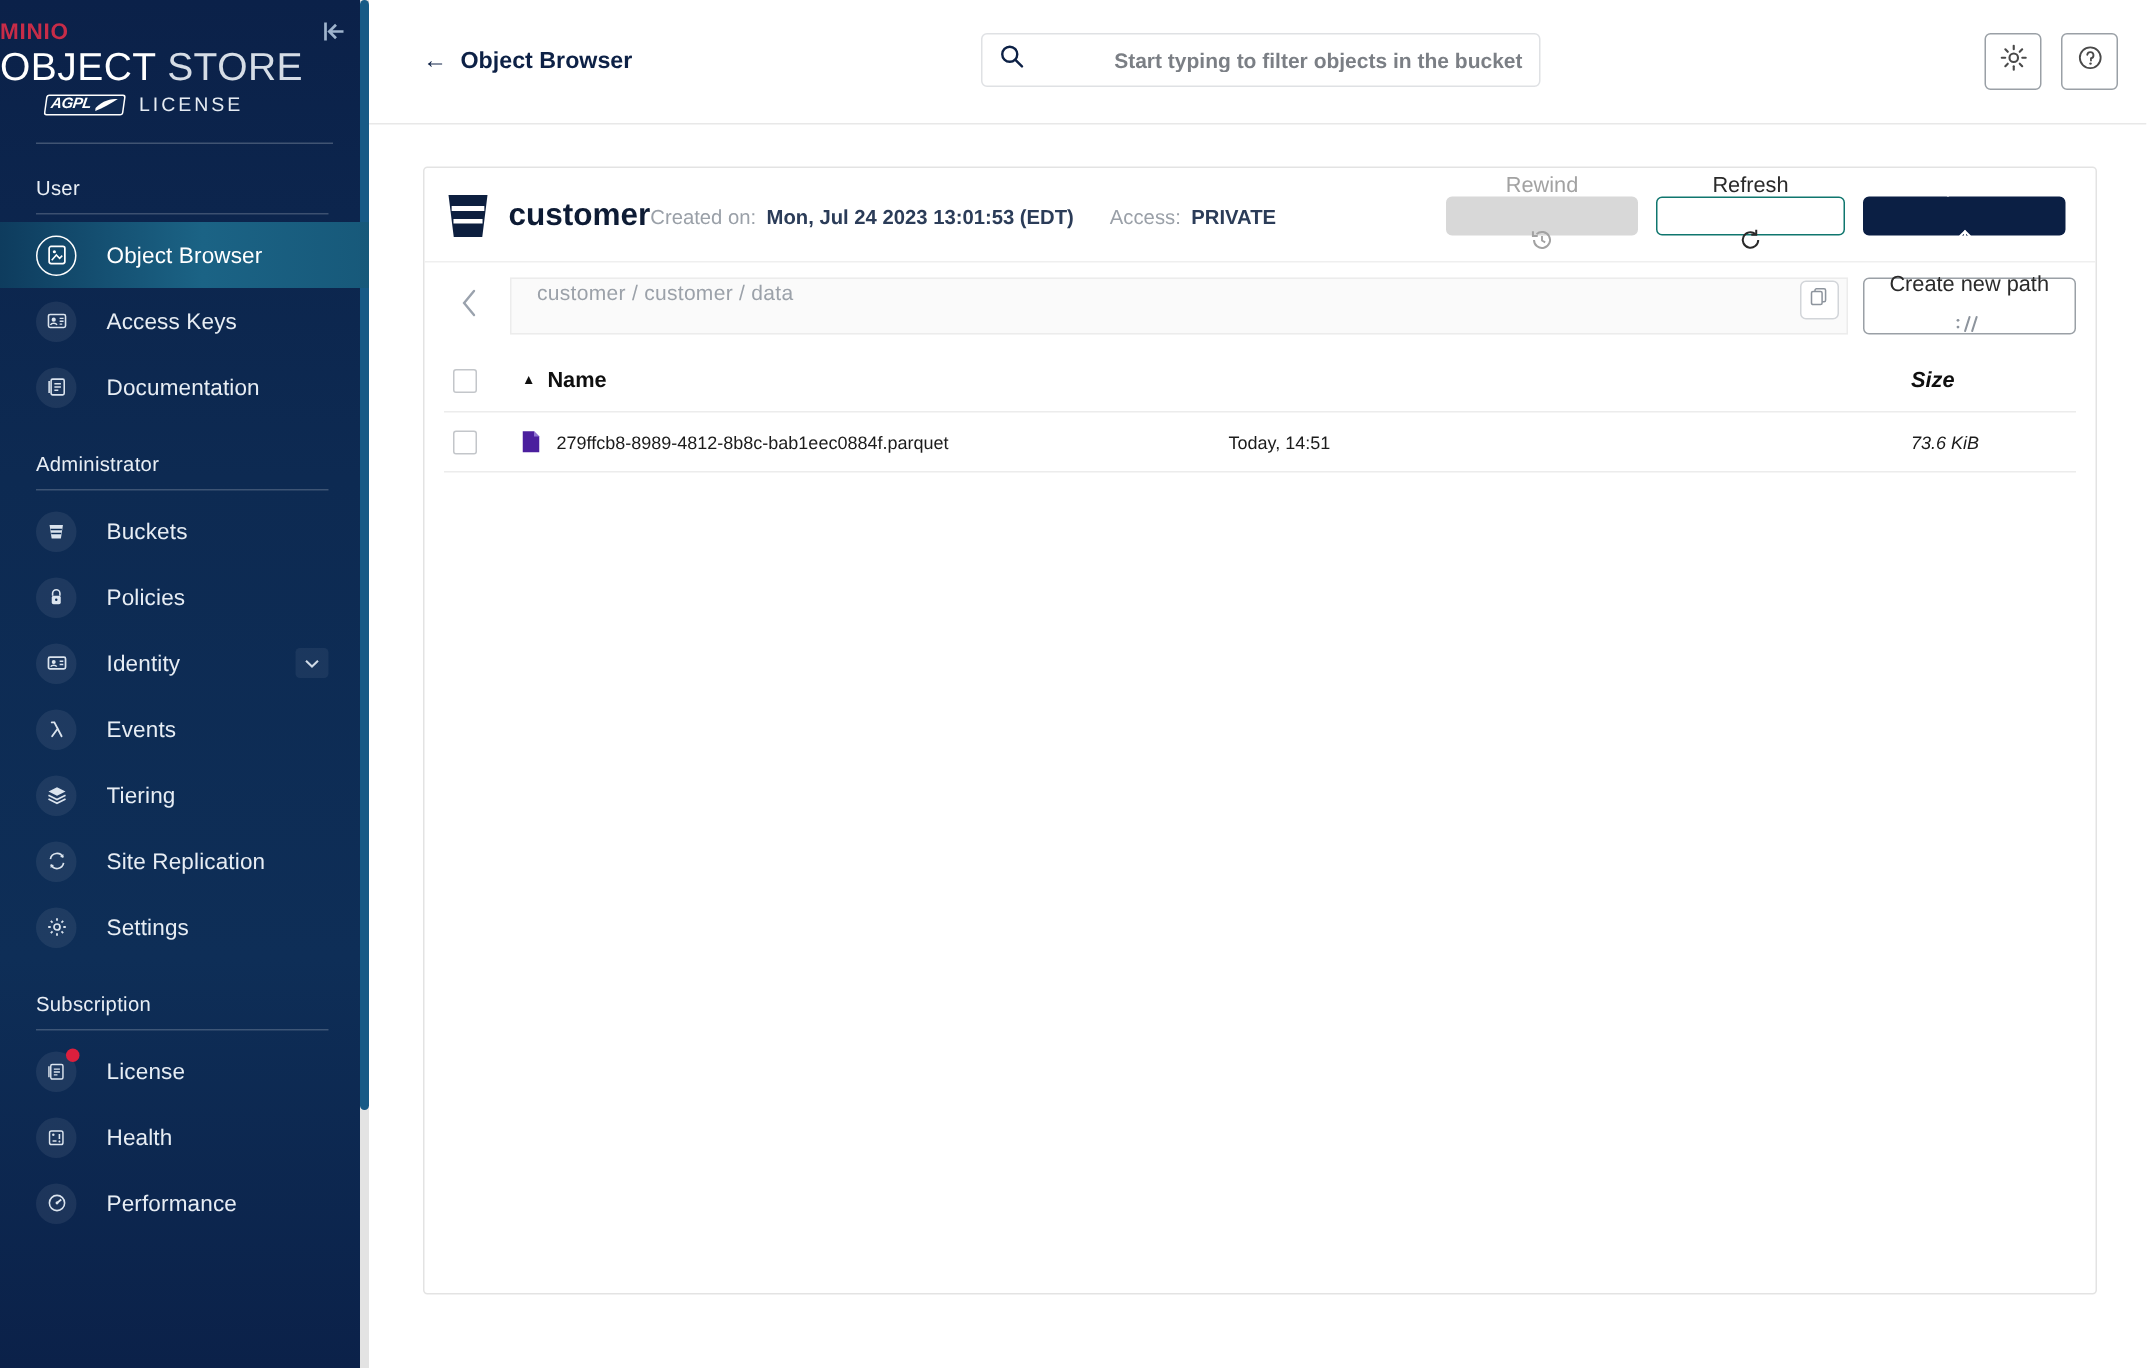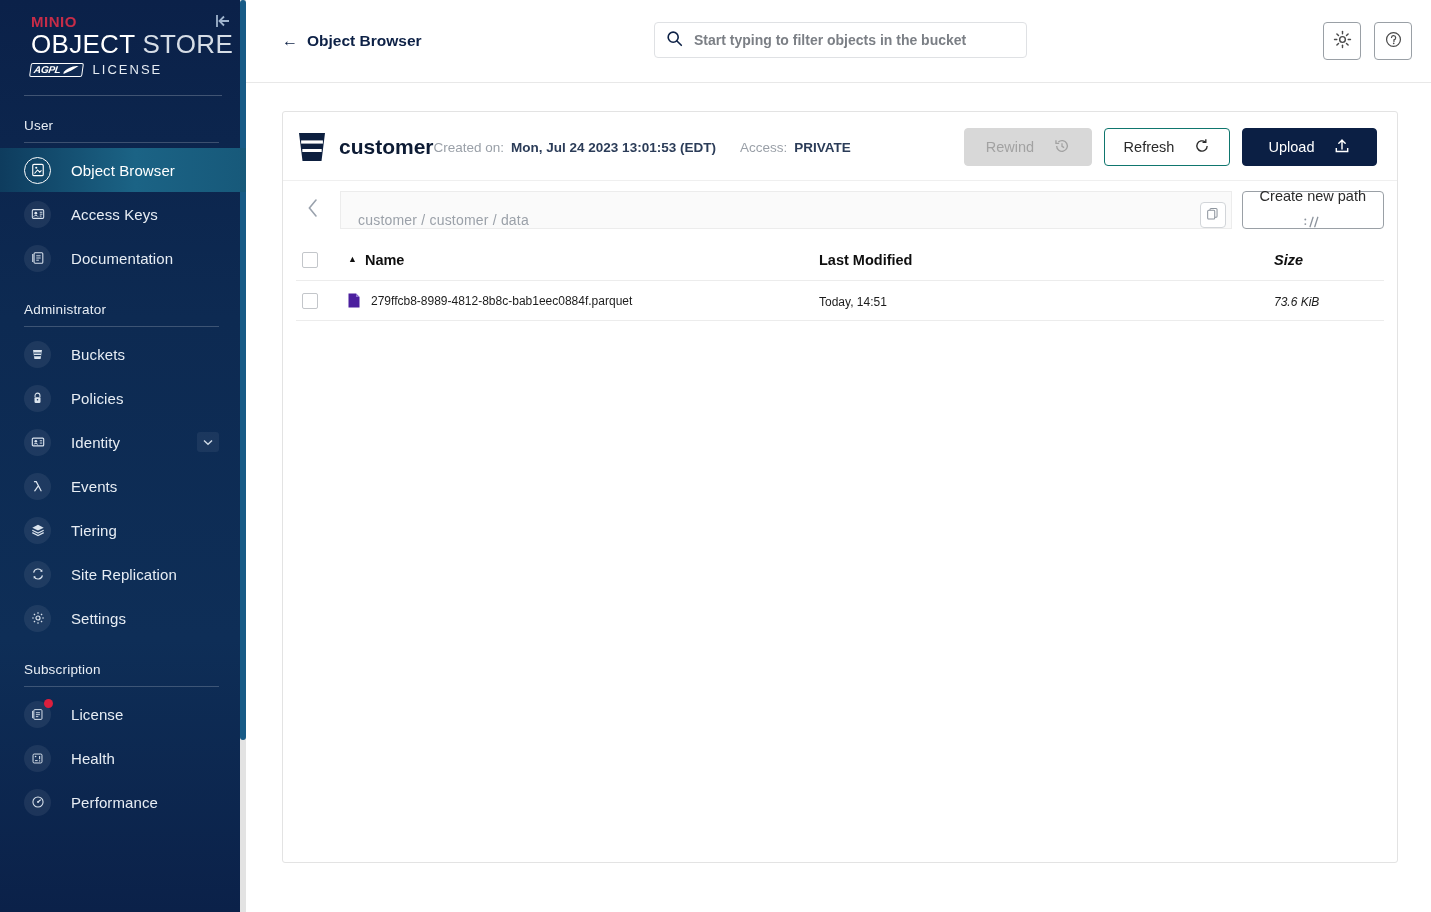--- a/index.html
+++ b/index.html
@@ -26,21 +26,21 @@
   .sb-scroll-thumb {
     position: absolute; right: 0; top: 0; width: 6px; height: 740px;
     background: #175a86; border-radius: 3px;
   }
   .logo-wrap { padding: 14px 0 0 0; position: relative; }
   .collapse-btn {
     position: absolute; right: 12px; top: 10px;
     width: 22px; height: 22px; cursor: pointer;
     display: flex; align-items: center; justify-content: center;
   }
-  .logo-block { padding-left: 31px; }
+  .logo-block { }
   .minio-word {
     font-size: 15px; font-weight: bold; letter-spacing: .5px;
     color: #c72c48; line-height: 1;
   }
   .minio-word .io { color: #c72c48; }
   .objectstore {
     font-size: 26px; line-height: 1.05; letter-spacing: .3px;
     margin-top: 2px; white-space: nowrap;
   }
   .objectstore .b1 { color: #ffffff; font-weight: normal; }
@@ -117,21 +117,21 @@
   .page-title-top { color: #0d2146; font-size: 15.5px; font-weight: bold; }
   .search-box {
     position: absolute; left: 408px; top: 22px;
     width: 373px; height: 36px;
     border: 1px solid #dfe1e4; border-radius: 4px;
     display: flex; align-items: center; padding: 0 11px; background: #fff;
   }
   .search-box input {
     border: none; outline: none; flex: 1; margin-left: 11px;
     font-family: "Liberation Sans", sans-serif; font-size: 14px;
-    font-weight: bold; color: #333;
+    font-weight: bold; color: #333; text-align: right;
   }
   .search-box input::placeholder { color: #7b7f85; font-weight: bold; }
   .top-actions { margin-left: auto; display: flex; gap: 13px; }
   .icon-btn {
     width: 38px; height: 38px; border: 1px solid #9aa0a6; border-radius: 4px;
     background: #fff; display: flex; align-items: center; justify-content: center;
     cursor: pointer;
   }
 
   .content { flex: 1; padding: 28px 33px 0 36px; background: #fff; overflow: hidden; }
@@ -145,36 +145,36 @@
   }
   .bucket-ico { width: 30px; height: 32px; flex: 0 0 30px; margin-right: 12px; }
   .bucket-meta { display: flex; }
   .bucket-name { font-size: 21px; font-weight: bold; color: #0d1b34; line-height: 1.2; }
   .bucket-sub { display: flex; align-items: baseline; gap: 7px; margin-top: 6px; font-size: 13.5px; }
   .lbl-muted { color: #9aa0a8; }
   .val-strong { color: #2b3c58; font-weight: bold; }
   .gap-left { margin-left: 17px; }
   .head-actions { margin-left: auto; display: flex; gap: 12px; align-items: center; }
   .btn {
-    height: 38px; border-radius: 4px; display: inline-flex; align-items: center;
+    height: 26px; border-radius: 4px; display: inline-flex; align-items: center;
     justify-content: center; gap: 20px; font-size: 14.5px; cursor: pointer;
-    padding: 0 17px; font-family: "Liberation Sans", sans-serif;
+    padding: 0 17px; font-family: "Liberation Sans", sans-serif; flex-direction: column;
   }
   .btn-disabled { background: #d8d8d8; color: #a2a2a2; border: 1px solid #d8d8d8; cursor: default; width: 128px; }
   .btn-outline { background: #fff; color: #2a2a2a; border: 1px solid #0f766e; width: 126px; }
   .btn-primary { background: #0b1f44; color: #fff; border: 1px solid #0b1f44; width: 135px; }
 
   .pathbar-row { display: flex; align-items: center; padding: 10px 13px 10px 13px; gap: 10px; }
   .back-chev {
     width: 34px; height: 38px; display: flex; align-items: center; justify-content: center;
     cursor: pointer; flex: 0 0 34px;
   }
   .pathbar {
     flex: 1; height: 38px; background: #fafafa; border: 1px solid #ececec;
-    display: flex; align-items: flex-end; padding: 1px 5px 0 17px;
+    display: flex; align-items: flex-start; padding: 1px 5px 0 17px;
   }
   .path-text { color: #9ba1a9; font-size: 14px; flex: 1; letter-spacing: .2px; }
   .copy-btn {
     width: 26px; height: 26px; border: 1px solid #d2d5d9; border-radius: 4px;
     display: flex; align-items: center; justify-content: center; cursor: pointer; background: #fff;
   }
   .create-path-btn {
     height: 38px; border: 1px solid #9aa0a6; border-radius: 4px; background: #fff;
     display: flex; align-items: center; justify-content: center; gap: 11px;
     padding: 0 17px; font-size: 14.5px; color: #2a2a2a; cursor: pointer; white-space: nowrap; flex-direction: column;
@@ -550,23 +550,20 @@
 
         <div class="table">
           <div class="thead">
             <div class="col-cb">
               <span class="cb"></span>
             </div>
             <div class="col-name">
               <span class="sort-caret">▲</span>
               <span class="th-text">Name</span>
             </div>
-            <div class="col-mod">
-              <span class="th-text">Last Modified</span>
-            </div>
             <div class="col-size">
               <span class="th-text">Size</span>
             </div>
           </div>
 
           <div class="trow">
             <div class="col-cb">
               <span class="cb"></span>
             </div>
             <div class="col-name">

